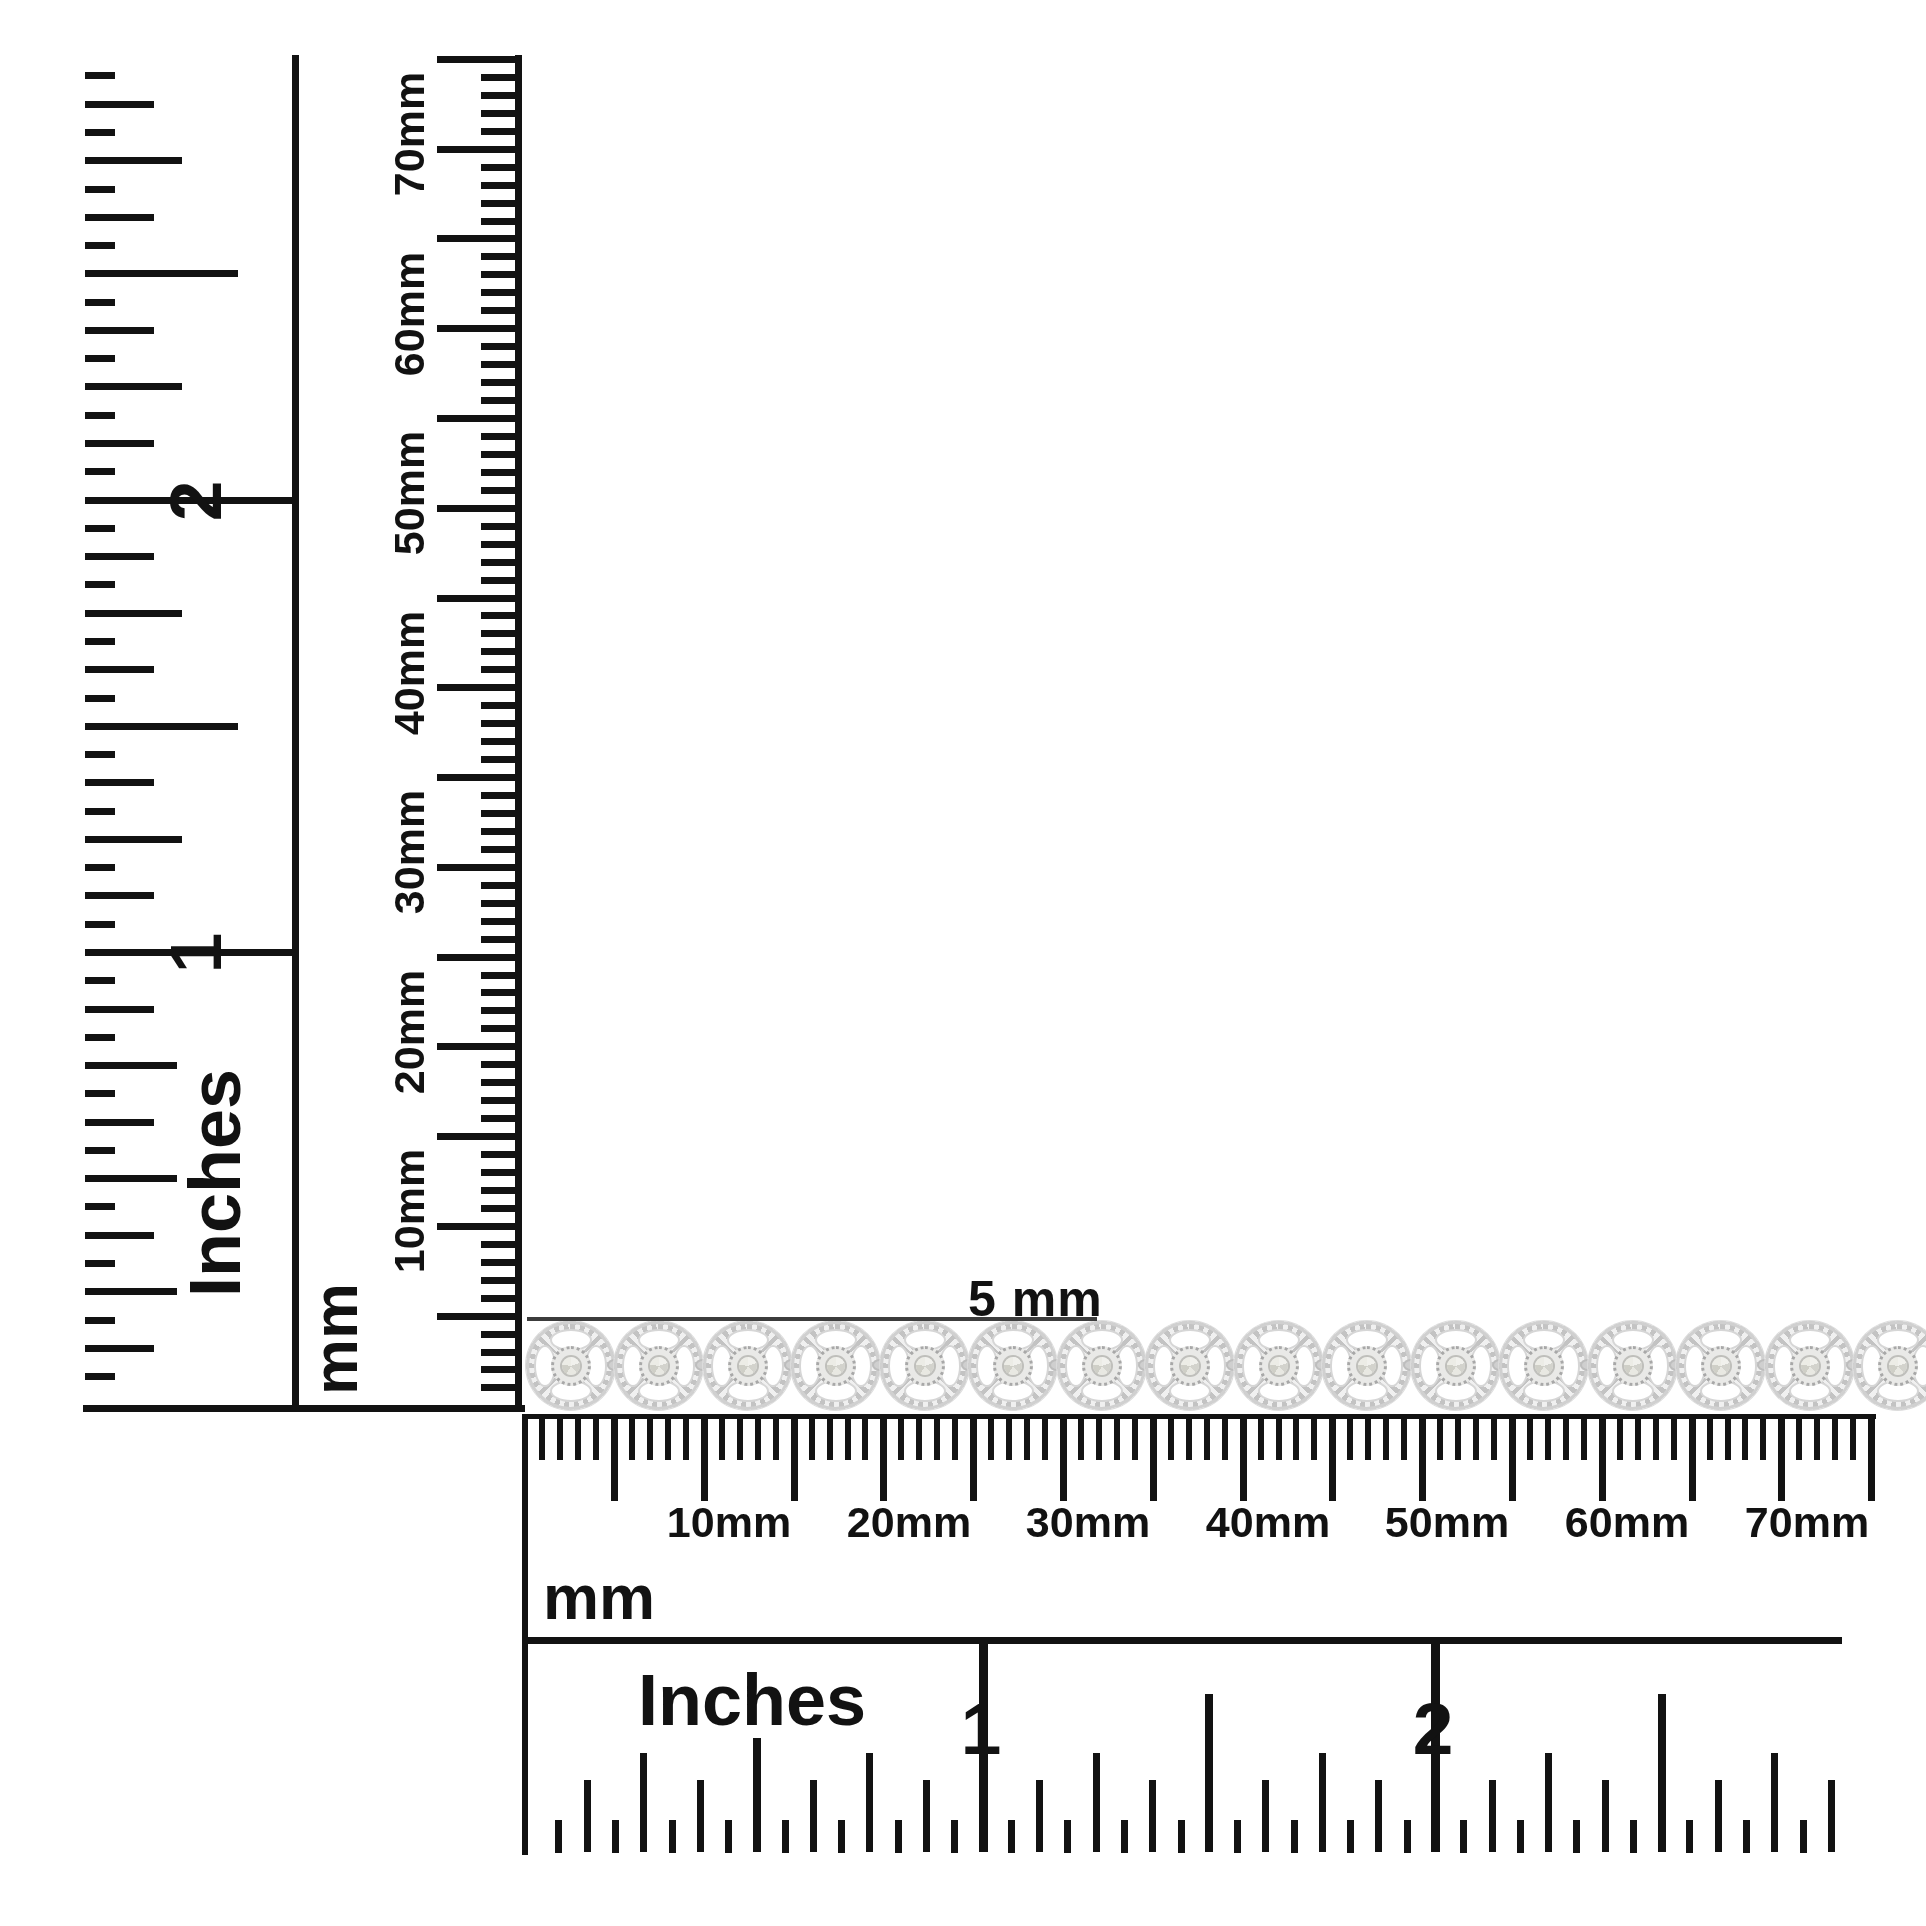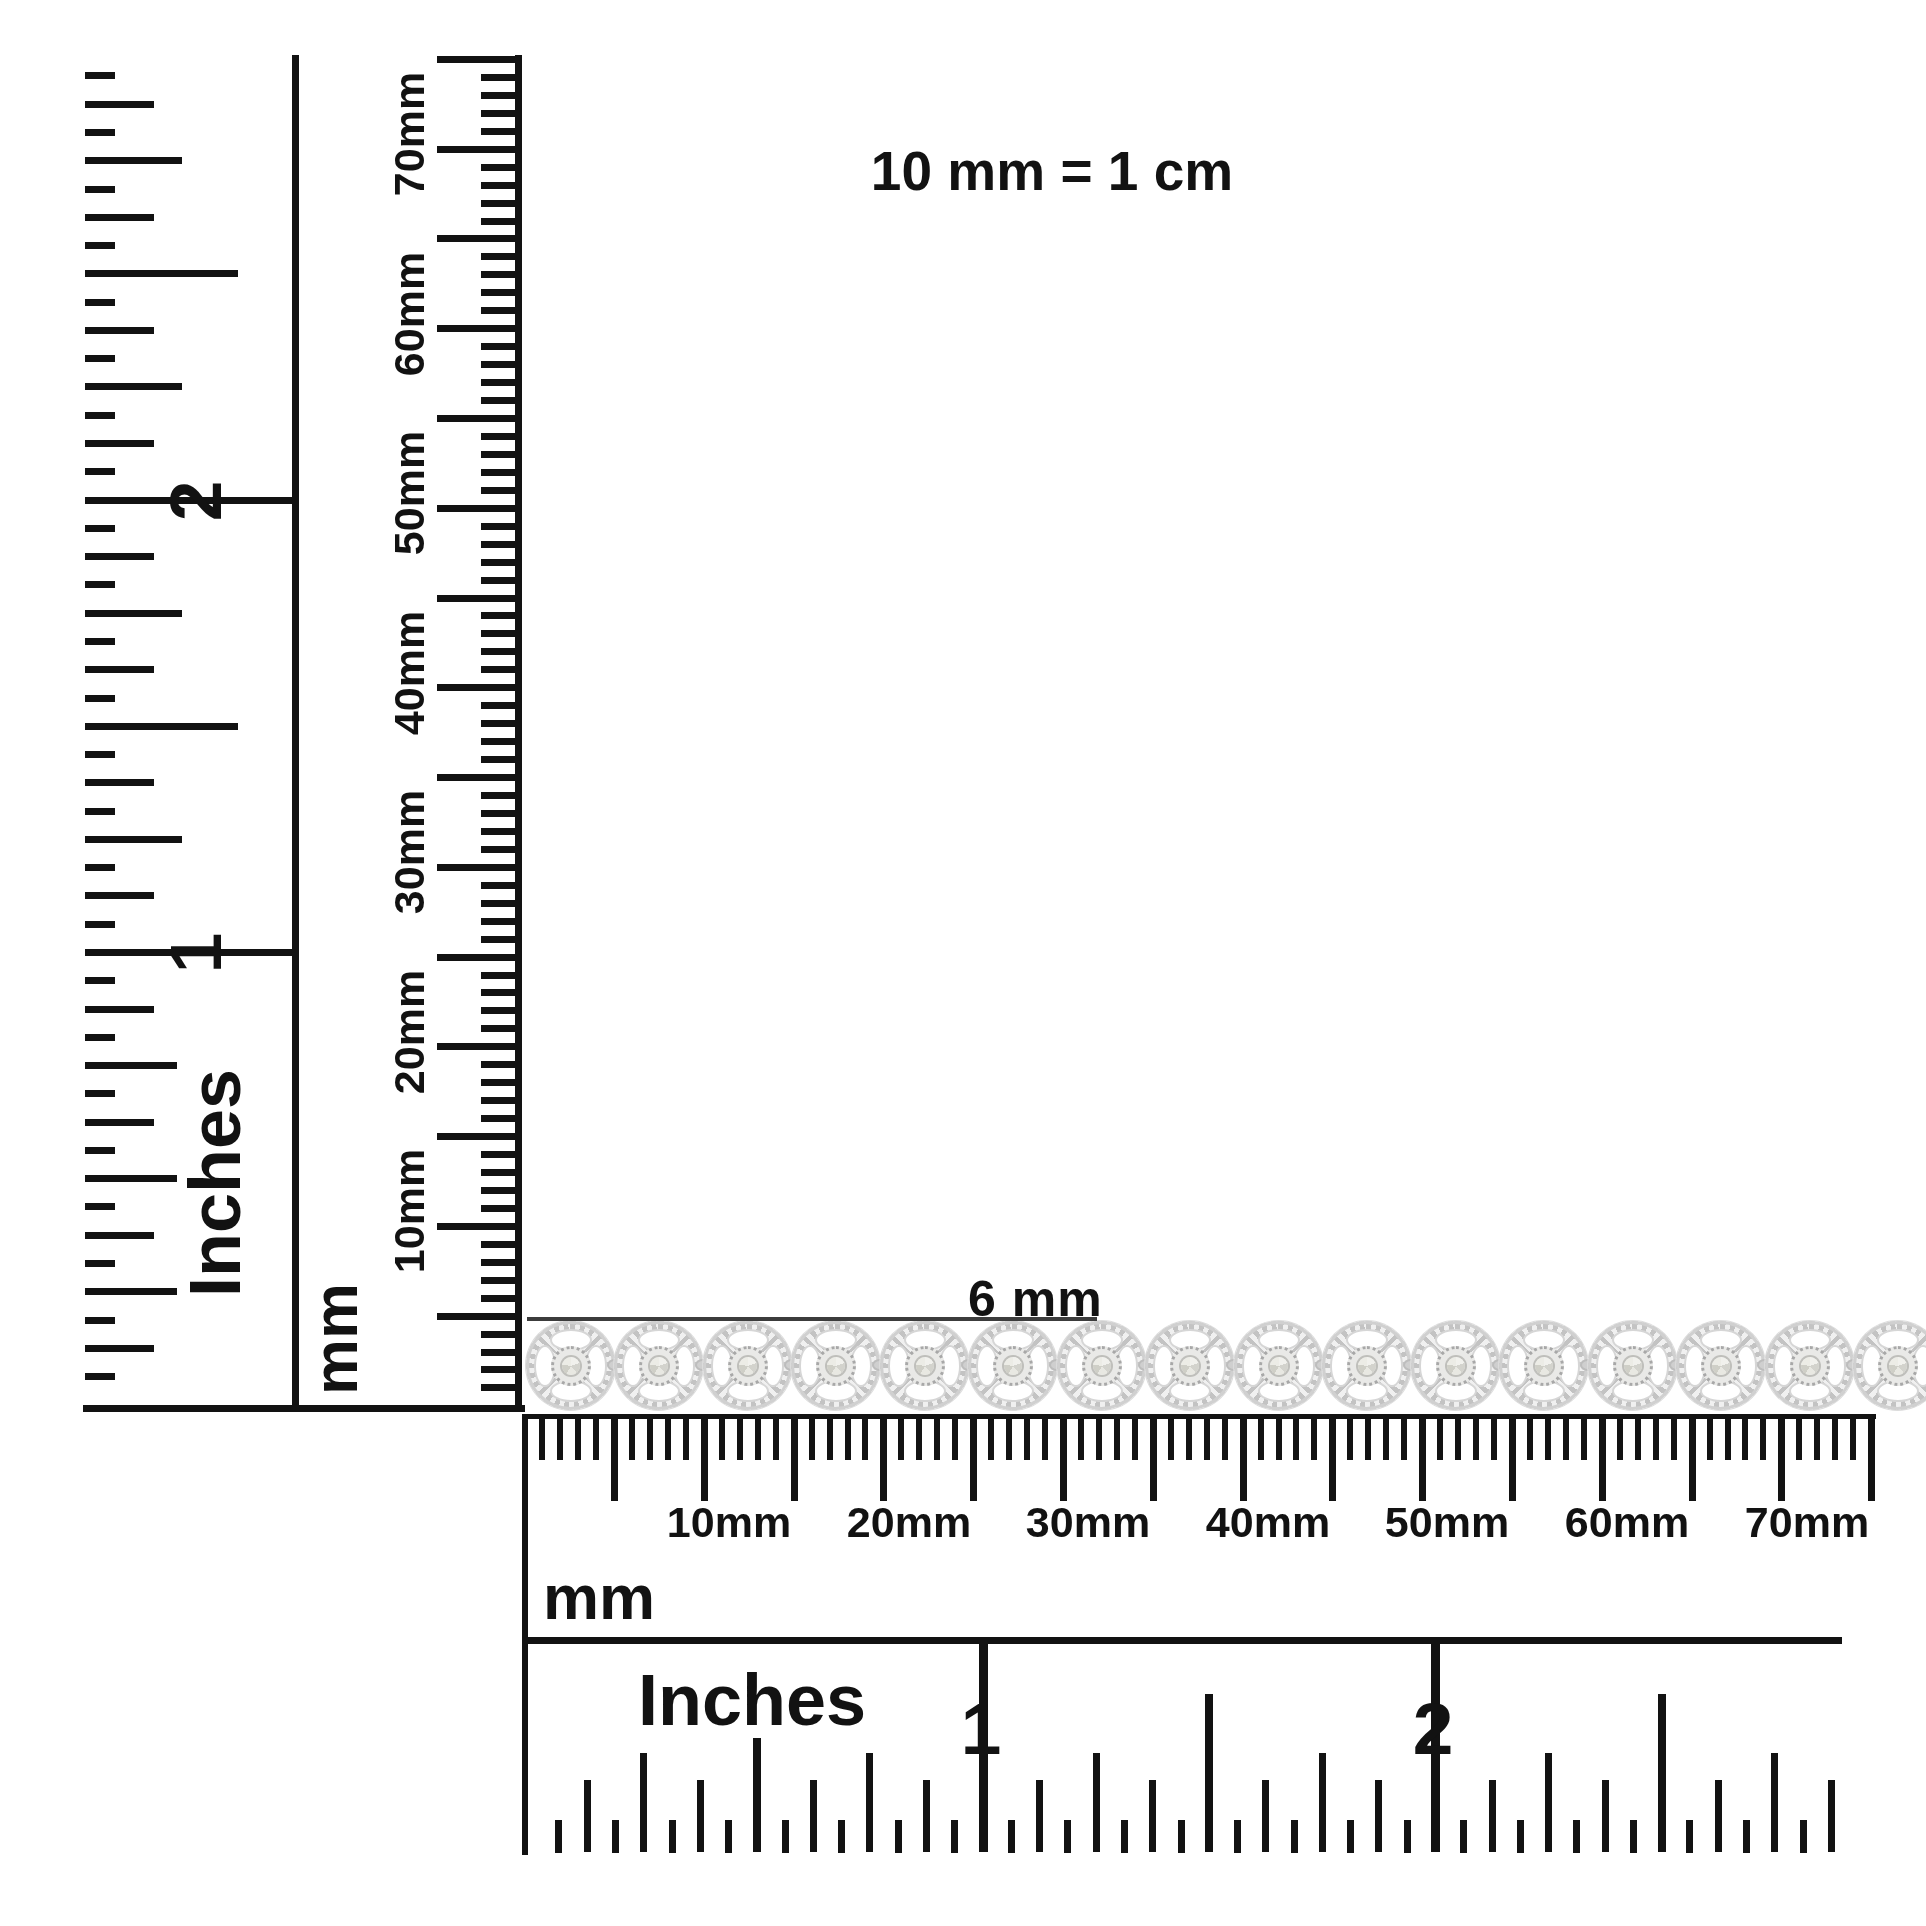--- a/index.html
+++ b/index.html
@@ -191,23 +191,22 @@
         <div class="l-hole h-n"></div>
         <div class="l-hole h-s"></div>
         <div class="l-hole h-w"></div>
         <div class="l-hole h-e"></div>
         <div class="l-mid"></div>
         <div class="l-stone"></div>
       </div>
     </div>
 
   <div class="line" style="left:527px;top:1317px;width:570px;height:4px;background:#3c3c3c;"></div>
-  <div class="lbl" style="left:968px;top:1274px;font-size:50px;letter-spacing:1px;">6 mm</div>
-
-  <div class="lbl ctr" style="left:1052px;top:171px;font-size:55px;">10 mm = 1 cm</div>
+  <div class="lbl" style="left:968px;top:1274px;font-size:50px;letter-spacing:1px;">5 mm</div>
+
 
   <div class="line" style="left:292px;top:55px;width:7px;height:1353px;"></div>
   <div class="line" style="left:83px;top:1405px;width:442px;height:7px;"></div>
   <div id="left-inch-ticks">
       <div class="tick" style="left: 85px; top: 1373px; width: 30px; height: 7px;"></div>
       <div class="tick" style="left: 85px; top: 1345px; width: 69px; height: 7px;"></div>
       <div class="tick" style="left: 85px; top: 1317px; width: 30px; height: 7px;"></div>
       <div class="tick" style="left: 85px; top: 1288px; width: 97px; height: 7px;"></div>
       <div class="tick" style="left: 85px; top: 1260px; width: 30px; height: 7px;"></div>
       <div class="tick" style="left: 85px; top: 1232px; width: 69px; height: 7px;"></div>

